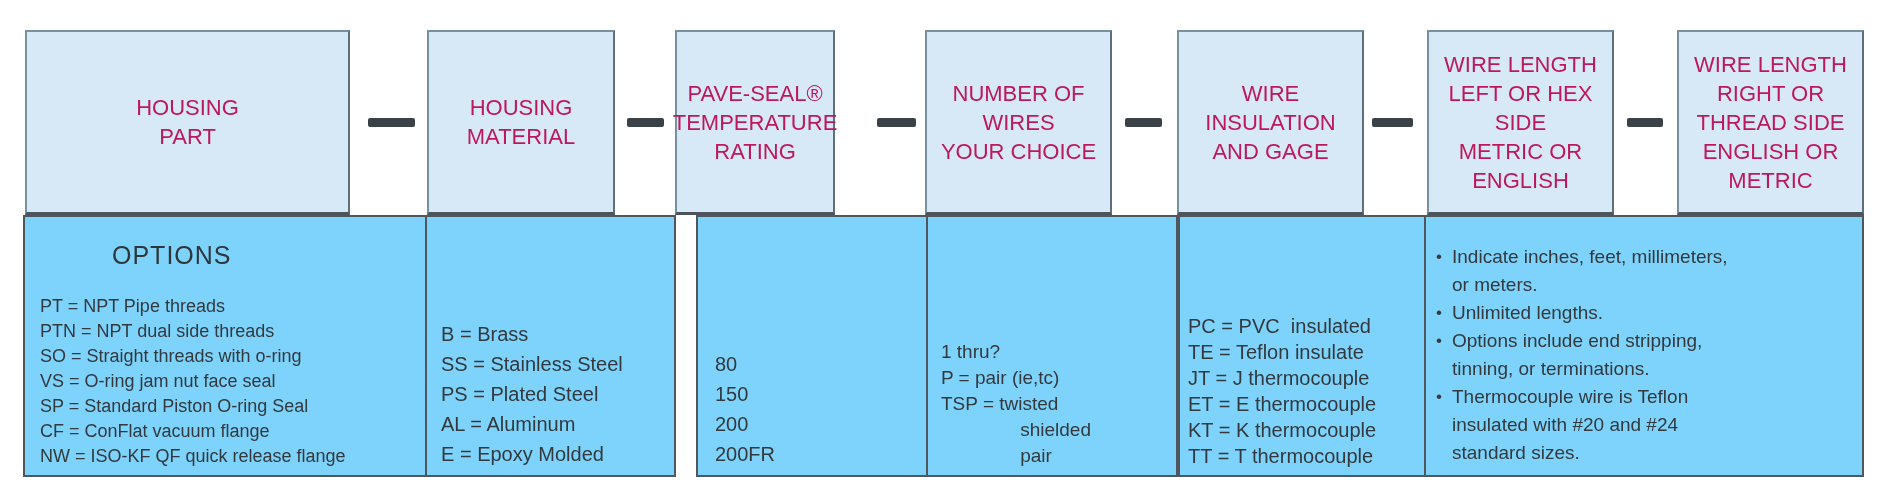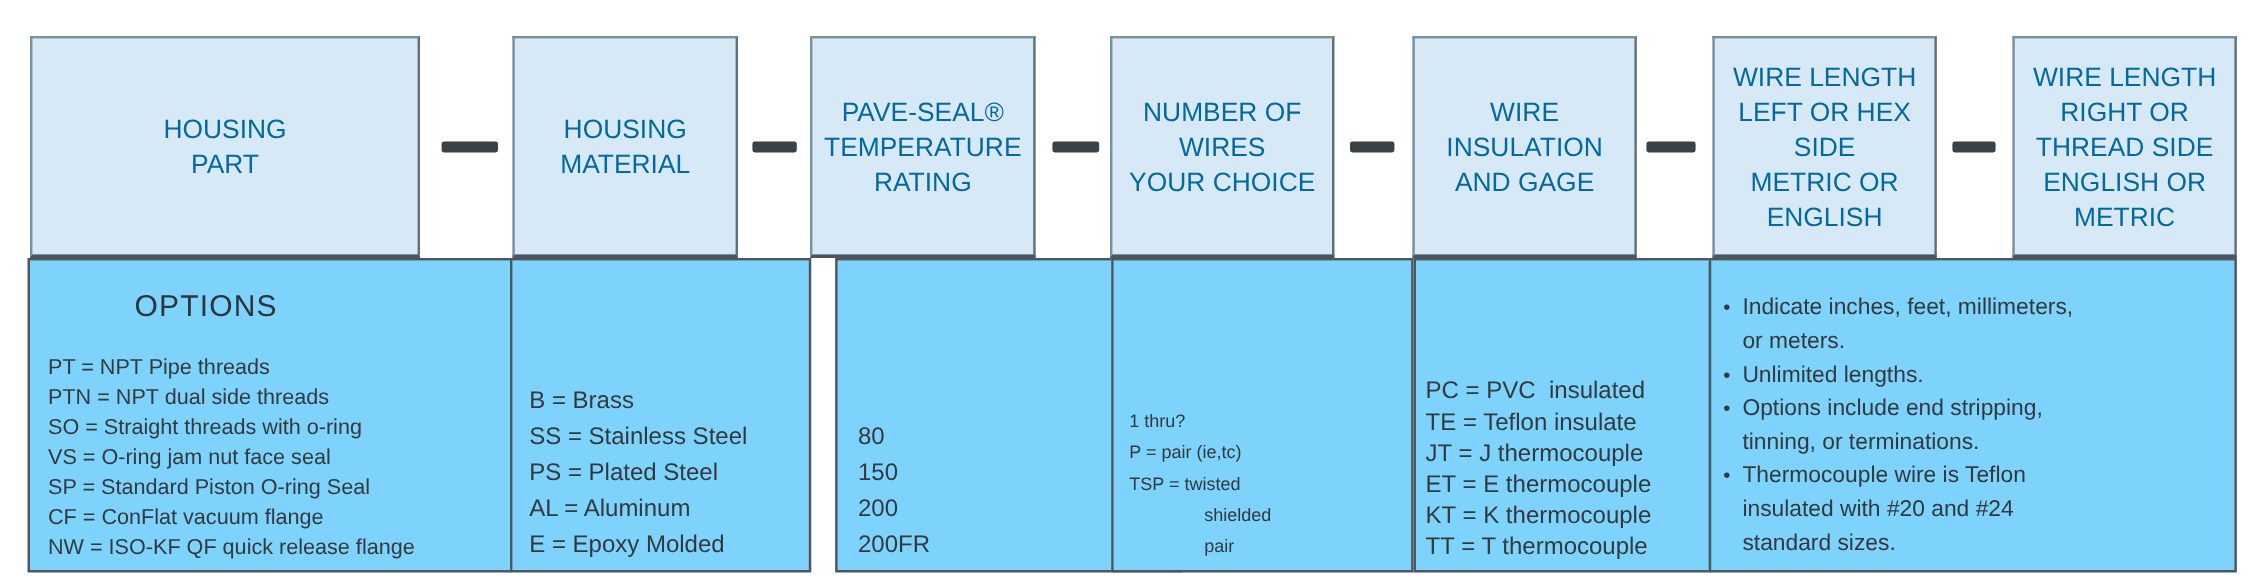--- a/index.html
+++ b/index.html
@@ -19,25 +19,25 @@
     border:2px solid #79909f;
     border-bottom:3px solid #4b545c;
     border-right:2px solid #5f6f7c;
     display:flex;align-items:center;justify-content:center;
     z-index:3;
   }
   .top-box .hdr{
     white-space:pre-line;
     text-align:center;
     font-size:22px;line-height:29px;
-    color:#0369a1;
+    color:#be185d;
   }
   .b1{left:25px;width:325px}
   .b2{left:427px;width:188px}
-  .b3{left:675px;width:188px}
+  .b3{left:675px;width:160px}
   .b4{left:925px;width:187px}
   .b5{left:1177px;width:187px}
   .b6{left:1427px;width:187px}
   .b7{left:1677px;width:187px}
 
   
   .dash{
     position:absolute;top:118px;height:9px;
     background:#3a4147;border-radius:2px;z-index:2;
   }
@@ -73,21 +73,21 @@
   .opt-list{padding:0 4px 6px 15px;}
   .c2 .opt-list{padding-left:14px}
   .c3 .opt-list{padding-left:17px}
   .c4 .opt-list{padding-left:13px}
   .c5 .opt-list{padding-left:8px}
   .opt-line{
     white-space:pre-wrap;
     font-size:18px;line-height:25px;
   }
   .c2 .opt-line,.c3 .opt-line{font-size:20px;line-height:30px}
-  .c4 .opt-line{font-size:15px;line-height:26px}
+  .c4 .opt-line{font-size:19px;line-height:26px}
   .c5 .opt-line{font-size:20px;line-height:26px}
 
   .note-list{padding:0 8px 8px 10px;}
   .note-line{
     display:flex;align-items:flex-start;
     font-size:19px;line-height:28px;
   }
   .note-line .bullet{
     width:16px;flex:0 0 16px;
     font-size:17px;line-height:28px;

